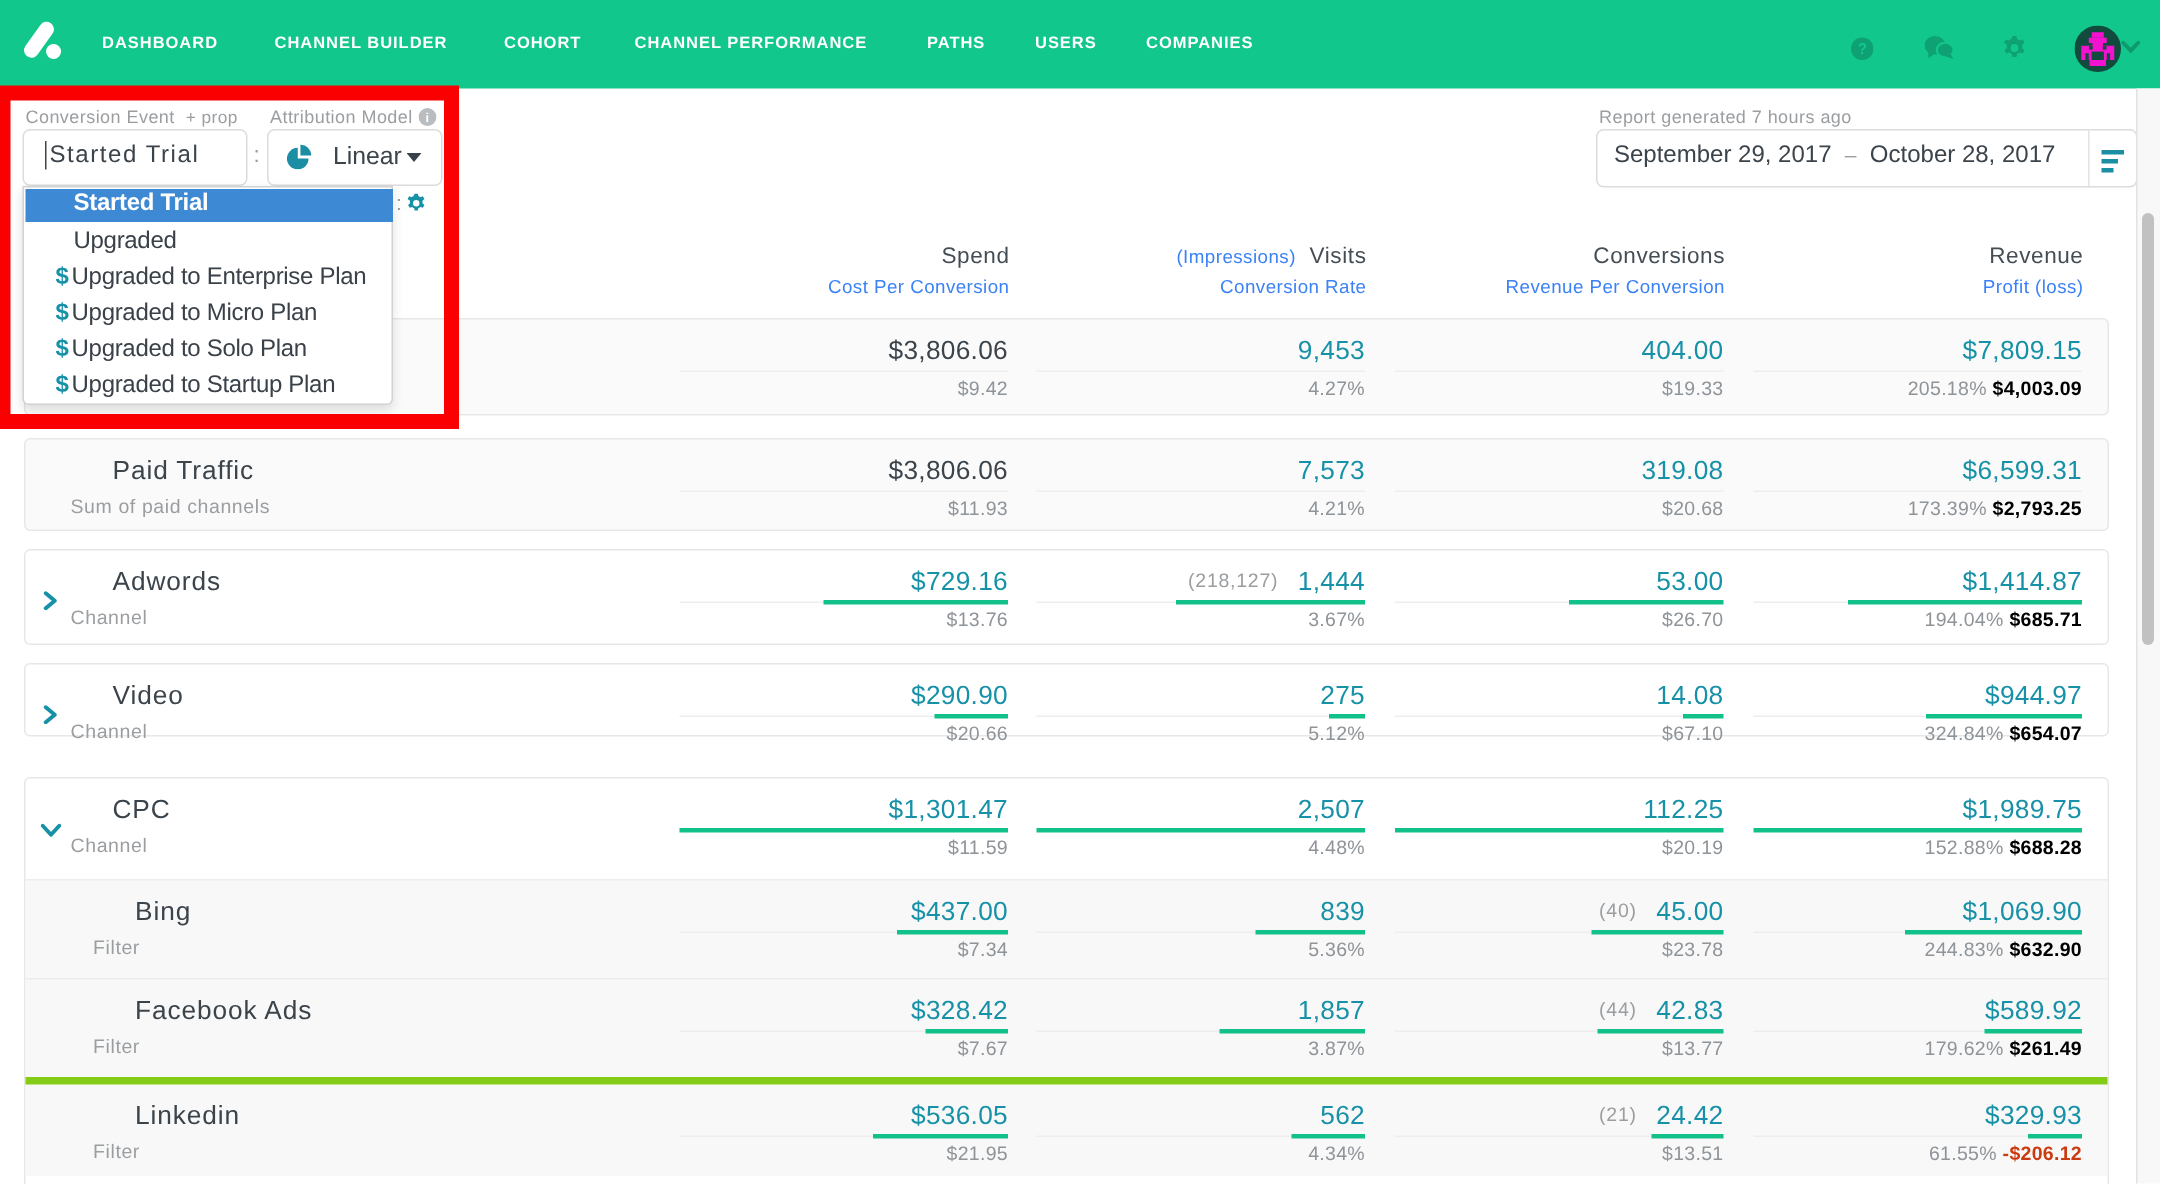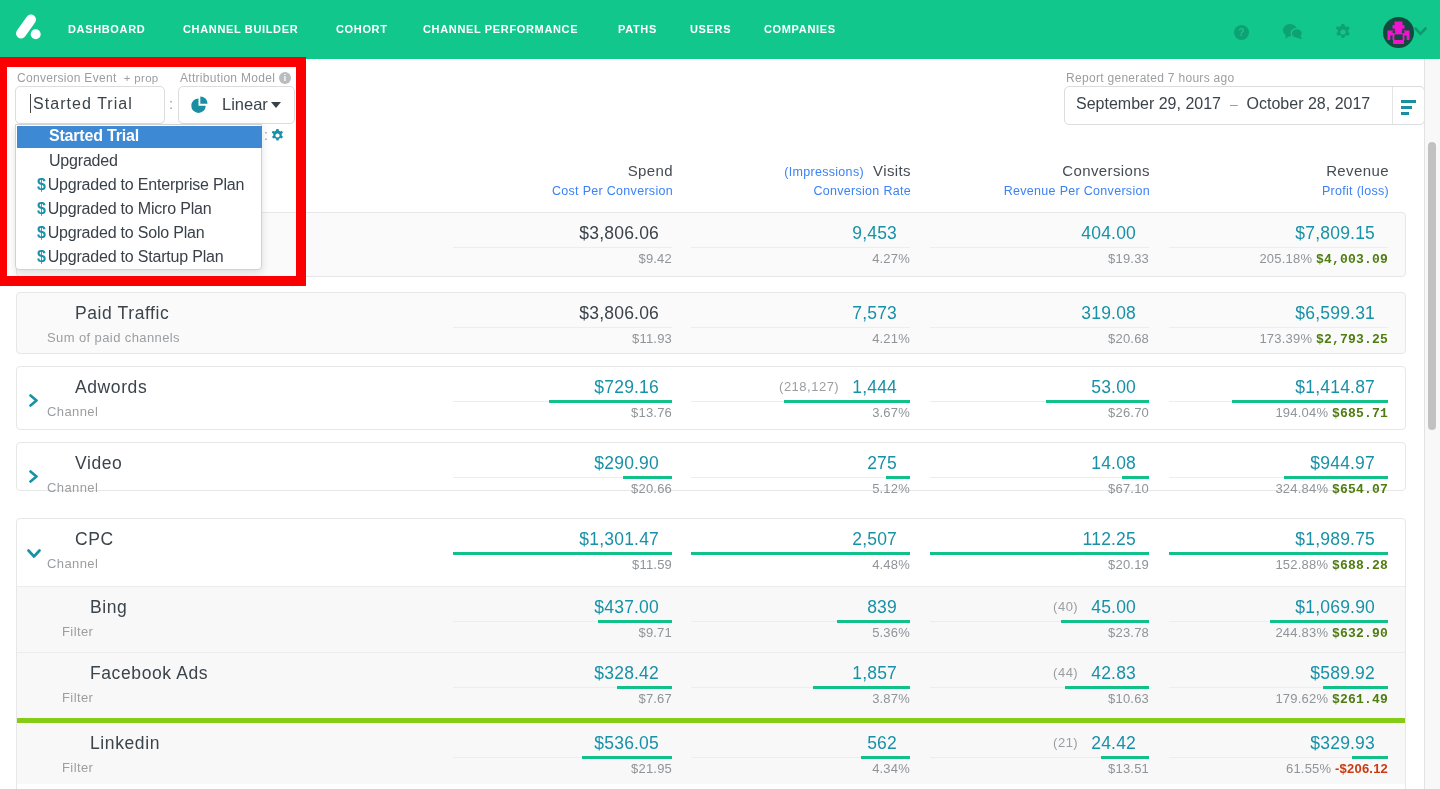--- a/index.html
+++ b/index.html
@@ -31,27 +31,27 @@
 .hdr1 { position:absolute; font-size:15px; color:#454d54; font-weight:400; white-space:nowrap; letter-spacing:0.4px; }
 .hdr2 { position:absolute; font-size:12.5px; color:#3b82f6; white-space:nowrap; letter-spacing:0.3px; }
 .card { position:absolute; left:16px; width:1390px; background:#fff;
   border:1px solid #e7e7e7; border-radius:4px; }
 .gcard { background:#fafafa; }
 .row { position:absolute; left:0; width:1388px; }
 .name { position:absolute; top:10px; font-size:17.5px; color:#3b434b; letter-spacing:0.6px; white-space:nowrap;margin-left:28px;}
 .subl { position:absolute; top:37px; font-size:13px; color:#9b9ea1; letter-spacing:0.4px; white-space:nowrap;}
 .cell { position:absolute; width:219px; top:0; height:100%; }
 .cspend { right:733px; } .cvisit { right:495px; } .cconv { right:256px; } .crev { right:17px; }
-.pv { position:absolute; right:13px; top:10px; font-size:17.5px; color:#1791a7; white-space:nowrap; letter-spacing:0.2px;}
+.pv { position:absolute; right:0; top:10px; font-size:17.5px; color:#1791a7; white-space:nowrap; letter-spacing:0.2px;}
 .pv.dk { color:#3b434b; }
 .imp { font-size:13px; color:#9b9ea1; letter-spacing:0.5px; margin-right:13px; vertical-align:2px;}
 .dl { position:absolute; right:0; top:34px; width:219px; height:1px; background:#ededed; }
 .bar { position:absolute; right:0; top:33px; height:3px; background:#12c08a; }
 .sv { position:absolute; right:0; top:38px; font-size:13px; color:#8f9499; white-space:nowrap; letter-spacing:0.2px;}
-.sv b.g { color:#4d7c0f;font-family:Liberation Mono, monospace; } .sv b.r { color:#cc3a10; }
+.sv b.g { color:#000000; } .sv b.r { color:#cc3a10; }
 .chev { position:absolute; }
 
 
 #sbtrack { position:absolute; left:1424px; top:59px; width:16px; height:730px;
   background:#f8f8f8; border-left:1px solid #e2e2e2; }
 #sbthumb { position:absolute; left:1428px; top:142px; width:8px; height:288px;
   background:#c1c1c1; border-radius:4px; }
 </style>
 </head>
 <body>
@@ -299,21 +299,21 @@
           <div class="sv">152.88% <b class="g">$688.28</b></div>
         </div>
       </div>
       <div class="row" style="top:67px;height:66px;background:#f8f8f8;border-top:1px solid #ececec;">
         <div class="name" style="left:45px">Bing</div>
         <div class="subl" style="left:45px">Filter</div>
         <div class="cell cspend">
           <div class="pv ">$437.00</div>
           <div class="dl"></div>
           <div class="bar" style="width:74px"></div>
-          <div class="sv">$9.71</div>
+          <div class="sv">$7.34</div>
         </div>
         <div class="cell cvisit">
           <div class="pv ">839</div>
           <div class="dl"></div>
           <div class="bar" style="width:73px"></div>
           <div class="sv">5.36%</div>
         </div>
         <div class="cell cconv">
           <div class="pv "><span class="imp">(40)</span>45.00</div>
           <div class="dl"></div>
@@ -339,21 +339,21 @@
         <div class="cell cvisit">
           <div class="pv ">1,857</div>
           <div class="dl"></div>
           <div class="bar" style="width:97px"></div>
           <div class="sv">3.87%</div>
         </div>
         <div class="cell cconv">
           <div class="pv "><span class="imp">(44)</span>42.83</div>
           <div class="dl"></div>
           <div class="bar" style="width:84px"></div>
-          <div class="sv">$10.63</div>
+          <div class="sv">$13.77</div>
         </div>
         <div class="cell crev">
           <div class="pv ">$589.92</div>
           <div class="dl"></div>
           <div class="bar" style="width:65px"></div>
           <div class="sv">179.62% <b class="g">$261.49</b></div>
         </div>
       </div>
       <div class="row" style="top:199px;height:66px;background:#f8f8f8;border-top:5px solid #84cc16;">
         <div class="name" style="left:45px">Linkedin</div>

